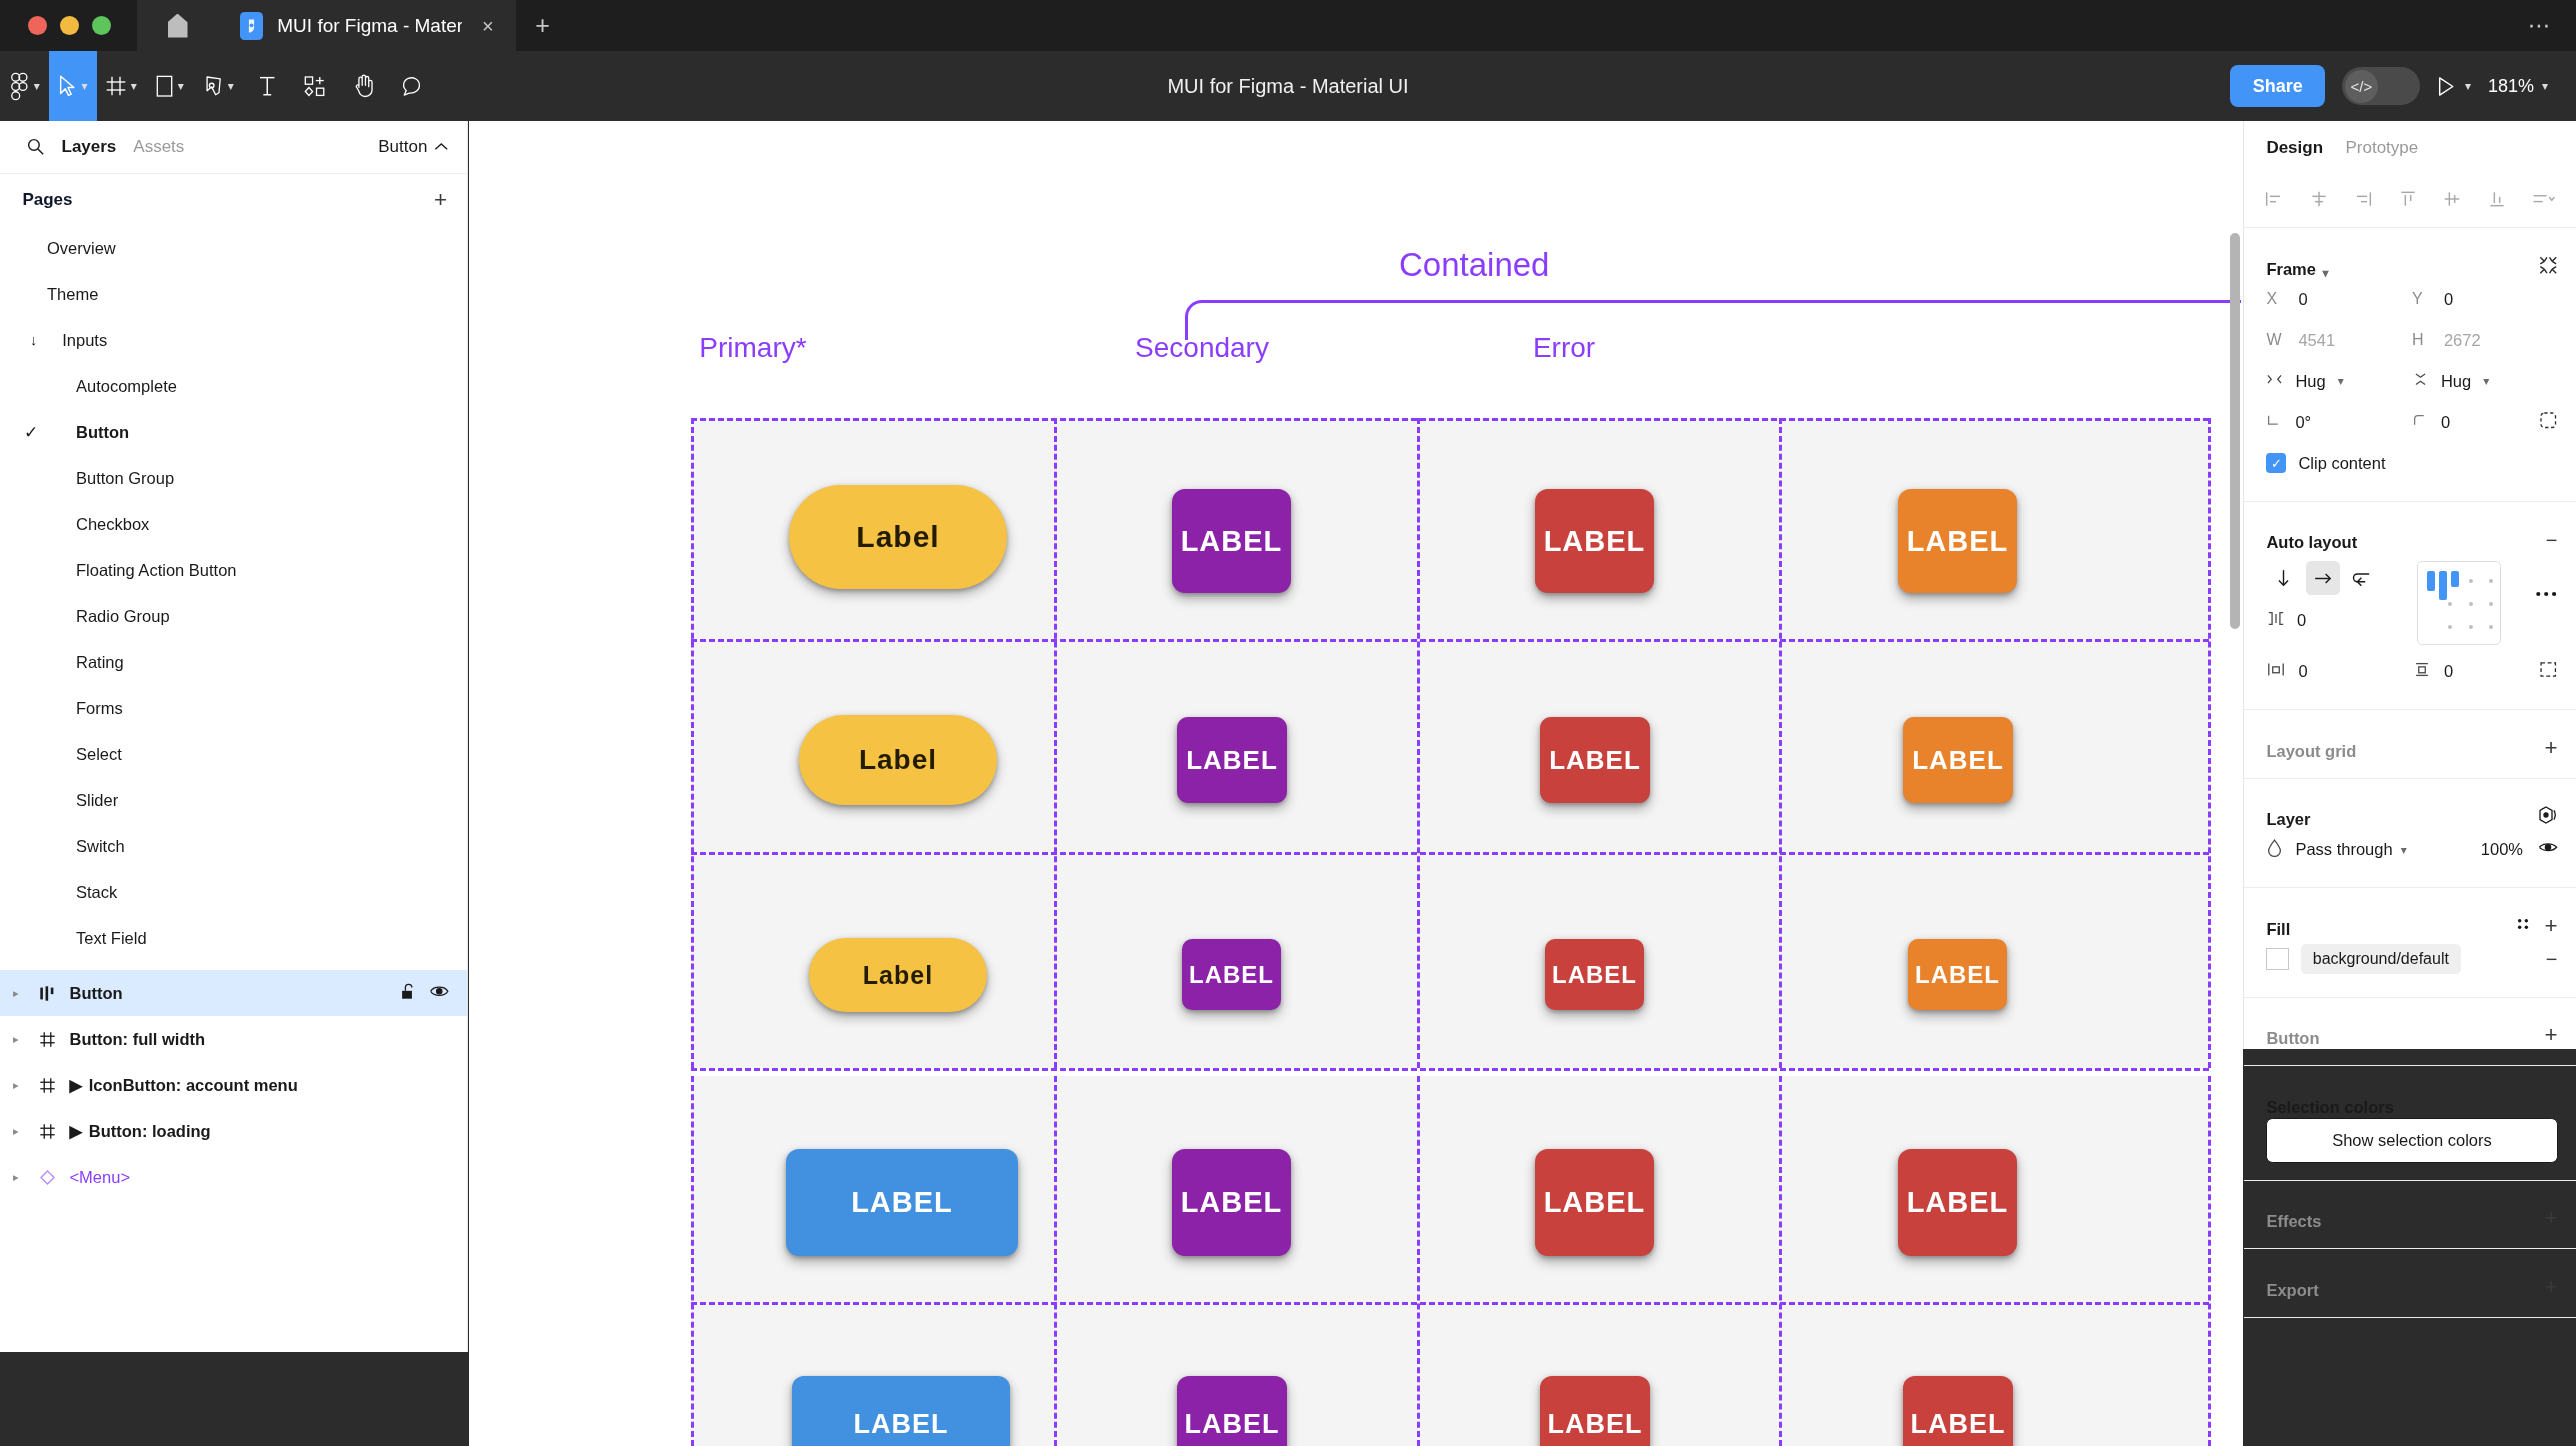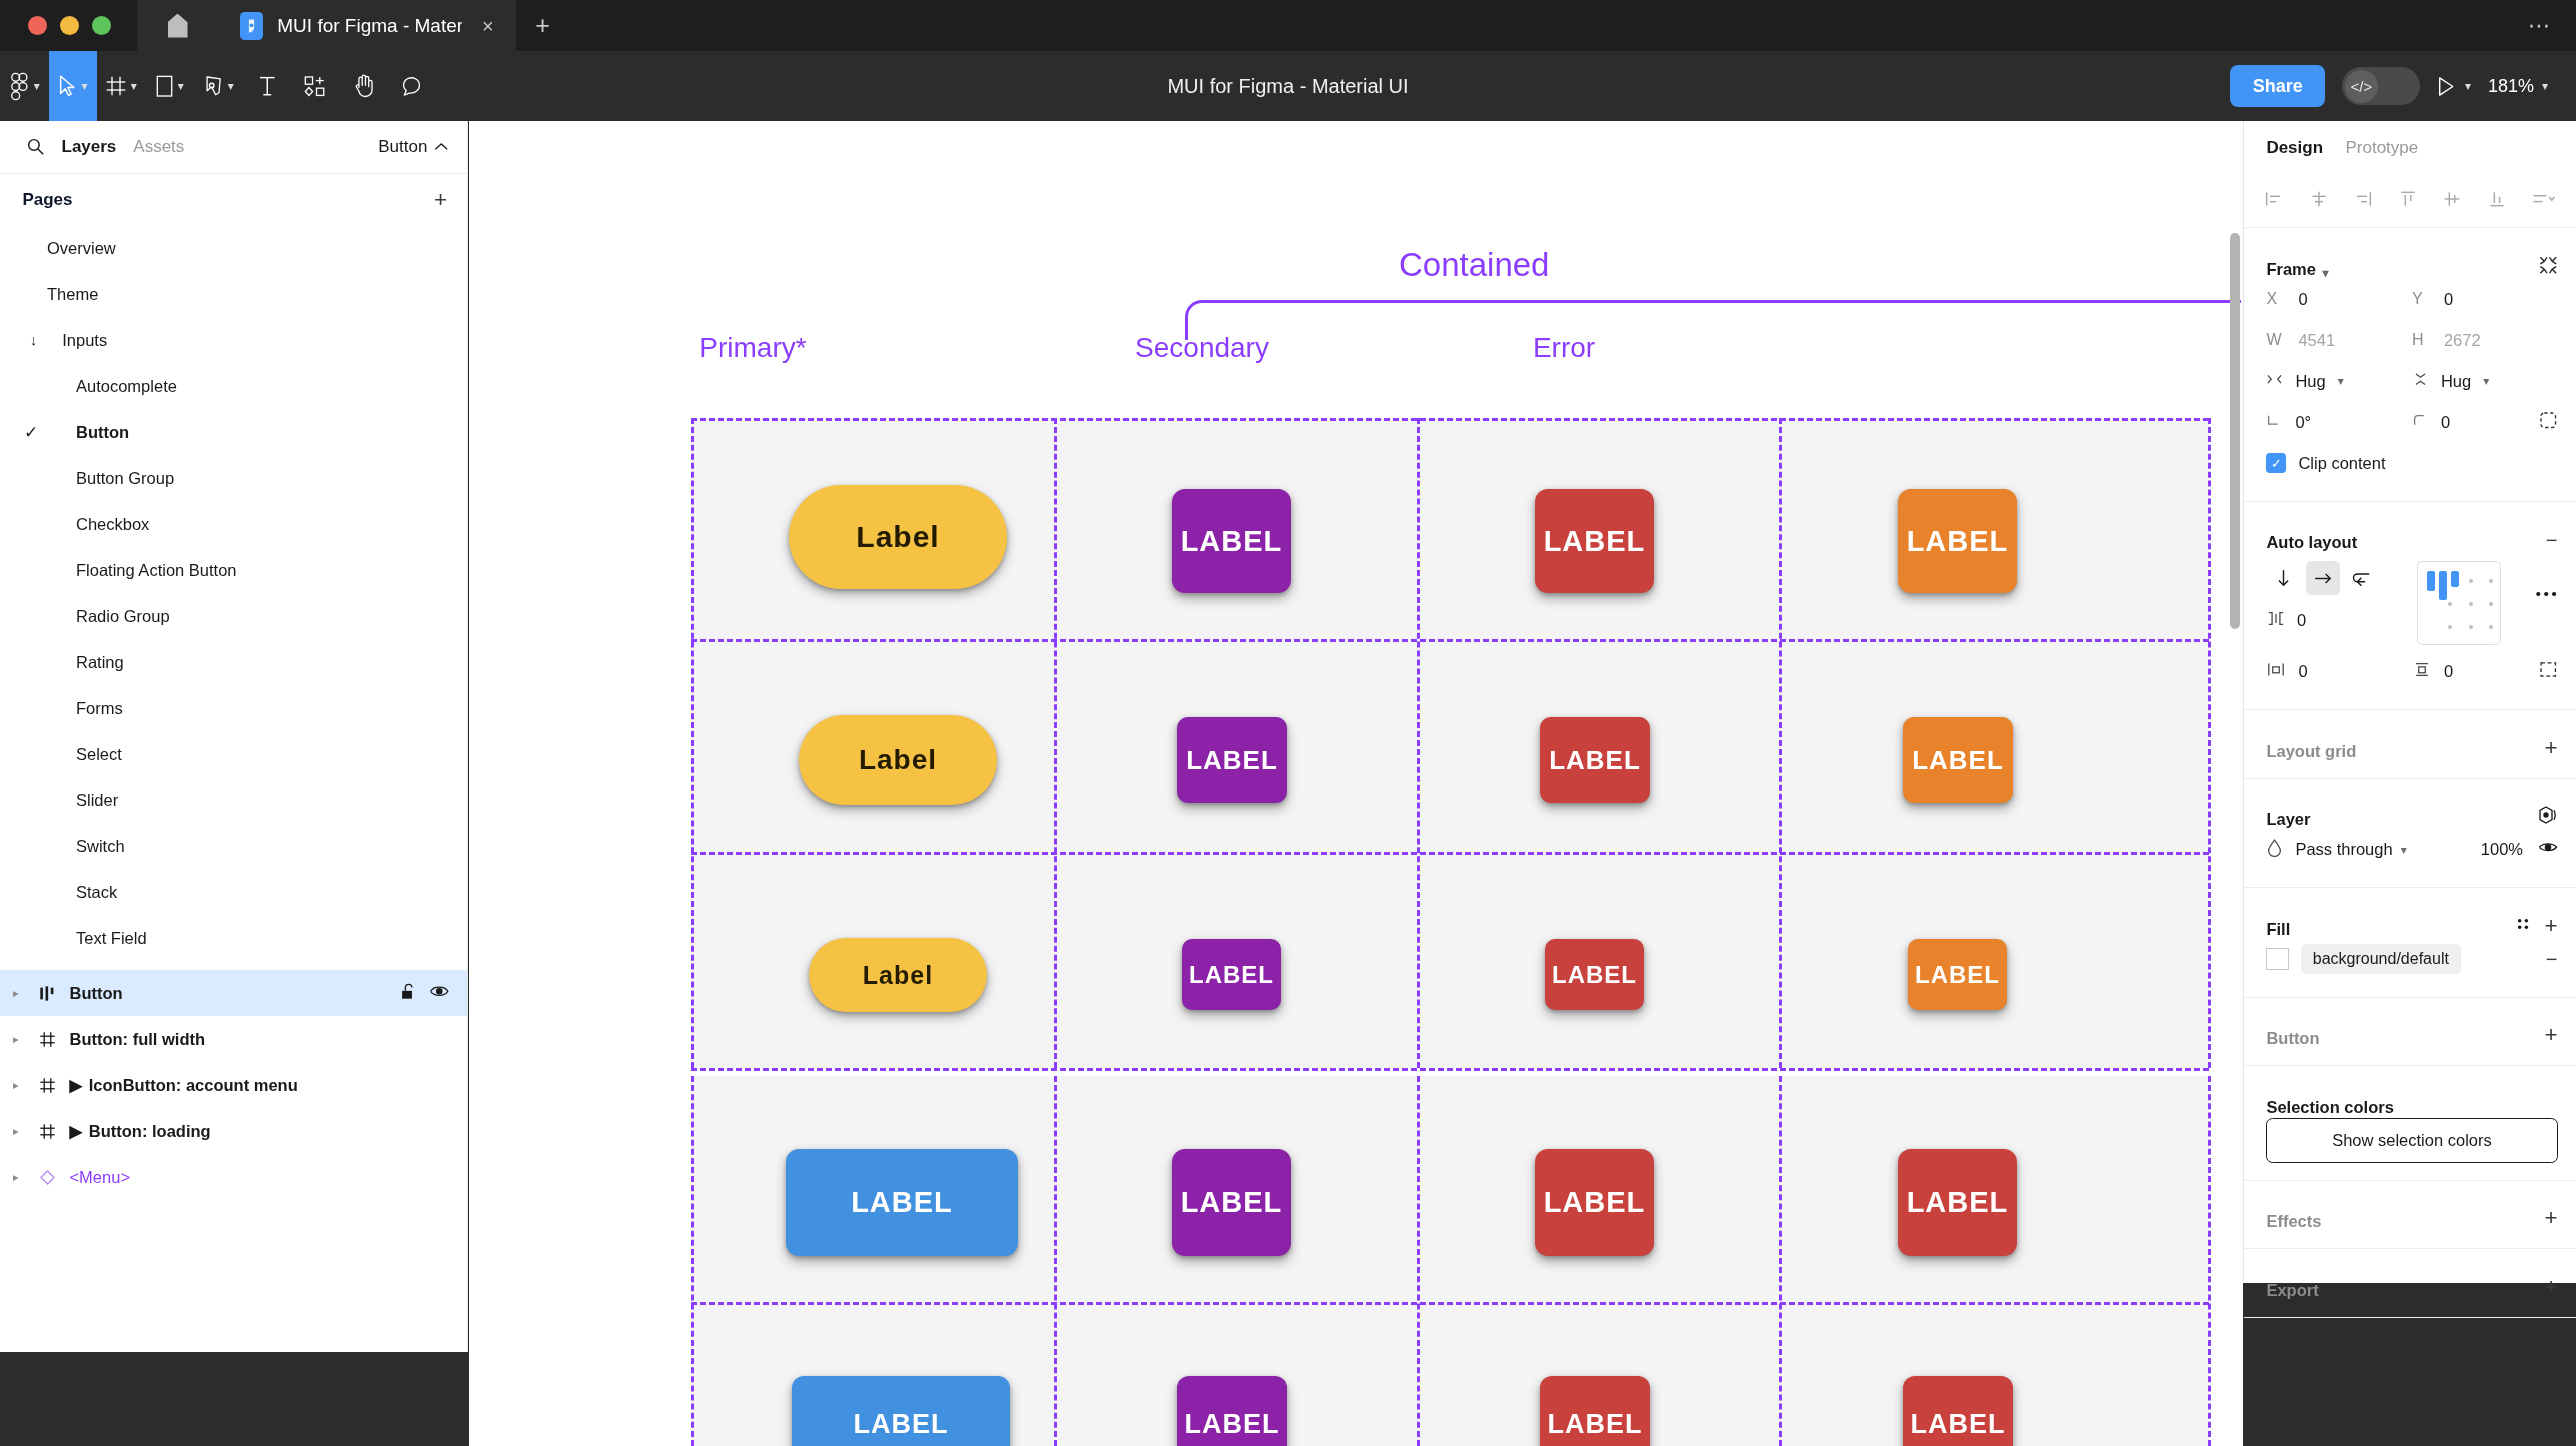--- a/index.html
+++ b/index.html
@@ -220,21 +220,21 @@
   }
   .scrollbar-v {
     position: absolute; right: 2.6px; top: 112px;
     width: 10.6px; height: 396px; border-radius: 5.3px;
     background: #b4b4b4;
   }
 
   
   .right-panel {
     position: absolute; top: 121px; left: 2243px;
-    width: 333px; height: 1162px;
+    width: 333px; height: 928px;
     background: #ffffff; border-left: 0.7px solid #e6e6e6;
     font-size: 16px; color: #1a1a1a;
   }
   .rp-tabs {
     height: 53px; display: flex; align-items: center;
     gap: 22.4px; padding-left: 22.4px;
   }
   .rp-tab { font-size: 17px; color: #9a9a9a; }
   .rp-tab.active { color: #1a1a1a; font-weight: bold; }
   .rp-align {

